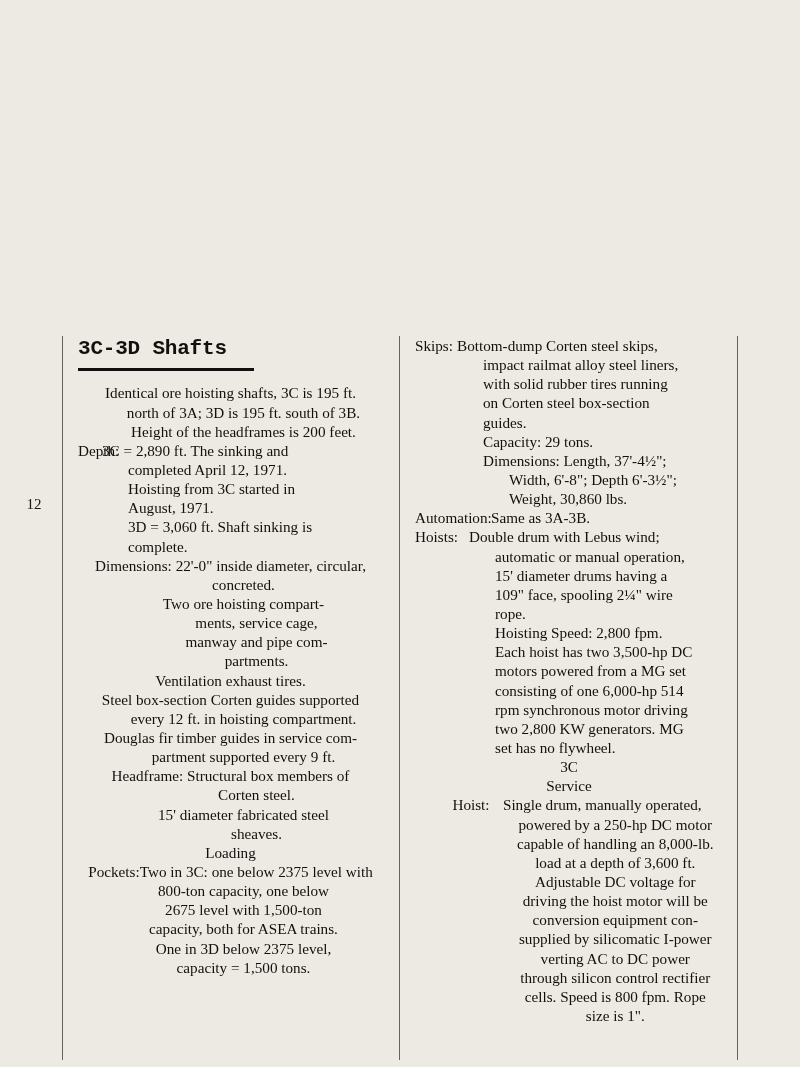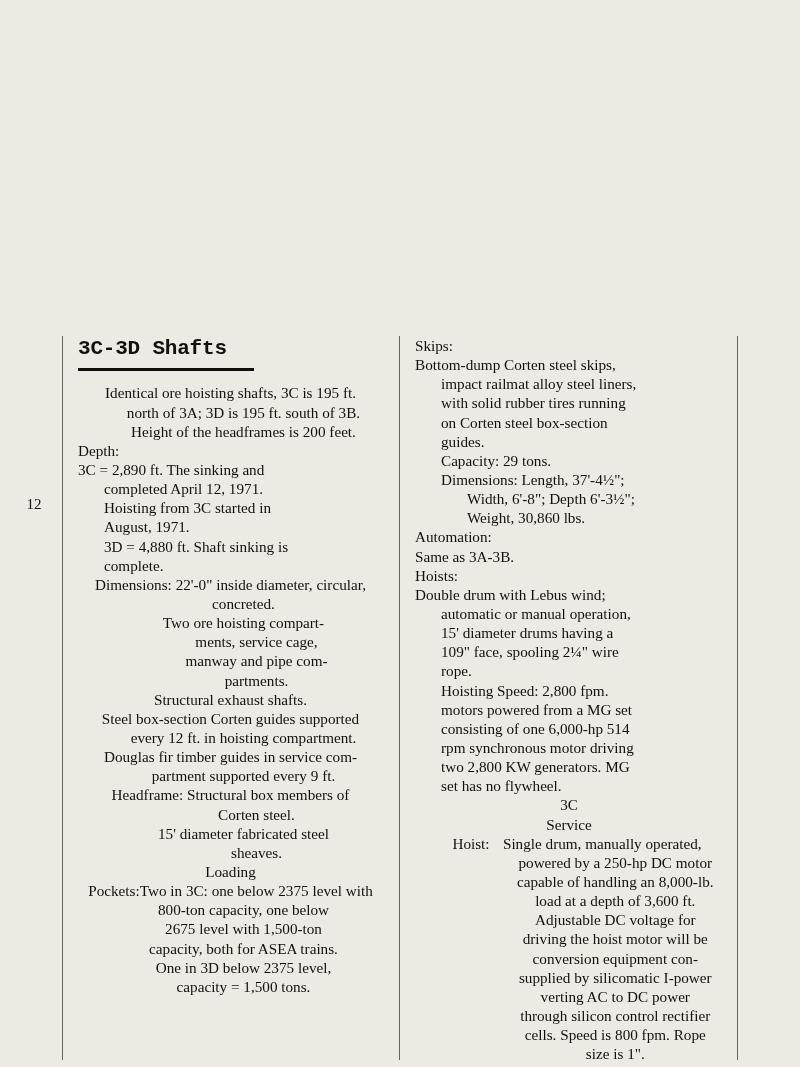--- a/index.html
+++ b/index.html
@@ -76,21 +76,20 @@
     height: 3px;
     background: #12100e;
     margin-bottom: 12px;
   }
 
   
   .entry {
     display: flex;
     align-items: flex-start;
     margin-bottom: 0px;
-    flex-direction: column;
   }
   .entry .label {
     flex: 0 0 auto;
     white-space: pre;
   }
   .entry .body {
     flex: 1 1 auto;
   }
   .plain {
     margin-bottom: 0px;
@@ -134,38 +133,38 @@
       <div class="indent-1">Height of the headframes is 200 feet.</div>
     </div>
 
     <div class="entry">
       <div class="label w-depth">Depth:</div>
       <div class="body">
         <div>3C = 2,890 ft. The sinking and</div>
         <div class="indent-1">completed April 12, 1971.</div>
         <div class="indent-1">Hoisting from 3C started in</div>
         <div class="indent-1">August, 1971.</div>
-        <div class="indent-1">3D = 4,880 ft. Shaft sinking is</div>
+        <div class="indent-1">3D = 3,060 ft. Shaft sinking is</div>
         <div class="indent-1">complete.</div>
       </div>
     </div>
 
     <div class="plain">
       <div>
         <span>Dimensions:</span>
         <span>22'-0" inside diameter, circular,</span>
       </div>
       <div class="indent-1">concreted.</div>
       <div class="indent-1">Two ore hoisting compart-</div>
       <div class="indent-2">ments, service cage,</div>
       <div class="indent-2">manway and pipe com-</div>
       <div class="indent-2">partments.</div>
     </div>
 
-    <div class="plain">Structural exhaust shafts.</div>
+    <div class="plain">Ventilation exhaust tires.</div>
 
     <div class="plain">
       <div>Steel box-section Corten guides supported</div>
       <div class="indent-1">every 12 ft. in hoisting compartment.</div>
       <div>Douglas fir timber guides in service com-</div>
       <div class="indent-1">partment supported every 9 ft.</div>
     </div>
 
     <div class="plain">
       <div>
@@ -215,20 +214,21 @@
 
     <div class="entry">
       <div class="label w-hoists">Hoists:</div>
       <div class="body">
         <div>Double drum with Lebus wind;</div>
         <div class="indent-1">automatic or manual operation,</div>
         <div class="indent-1">15' diameter drums having a</div>
         <div class="indent-1">109" face, spooling 2¼" wire</div>
         <div class="indent-1">rope.</div>
         <div class="indent-1">Hoisting Speed: 2,800 fpm.</div>
+        <div class="indent-1">Each hoist has two 3,500-hp DC</div>
         <div class="indent-1">motors powered from a MG set</div>
         <div class="indent-1">consisting of one 6,000-hp 514</div>
         <div class="indent-1">rpm synchronous motor driving</div>
         <div class="indent-1">two 2,800 KW generators. MG</div>
         <div class="indent-1">set has no flywheel.</div>
       </div>
     </div>
 
     <div class="plain">
       <div>3C</div>

